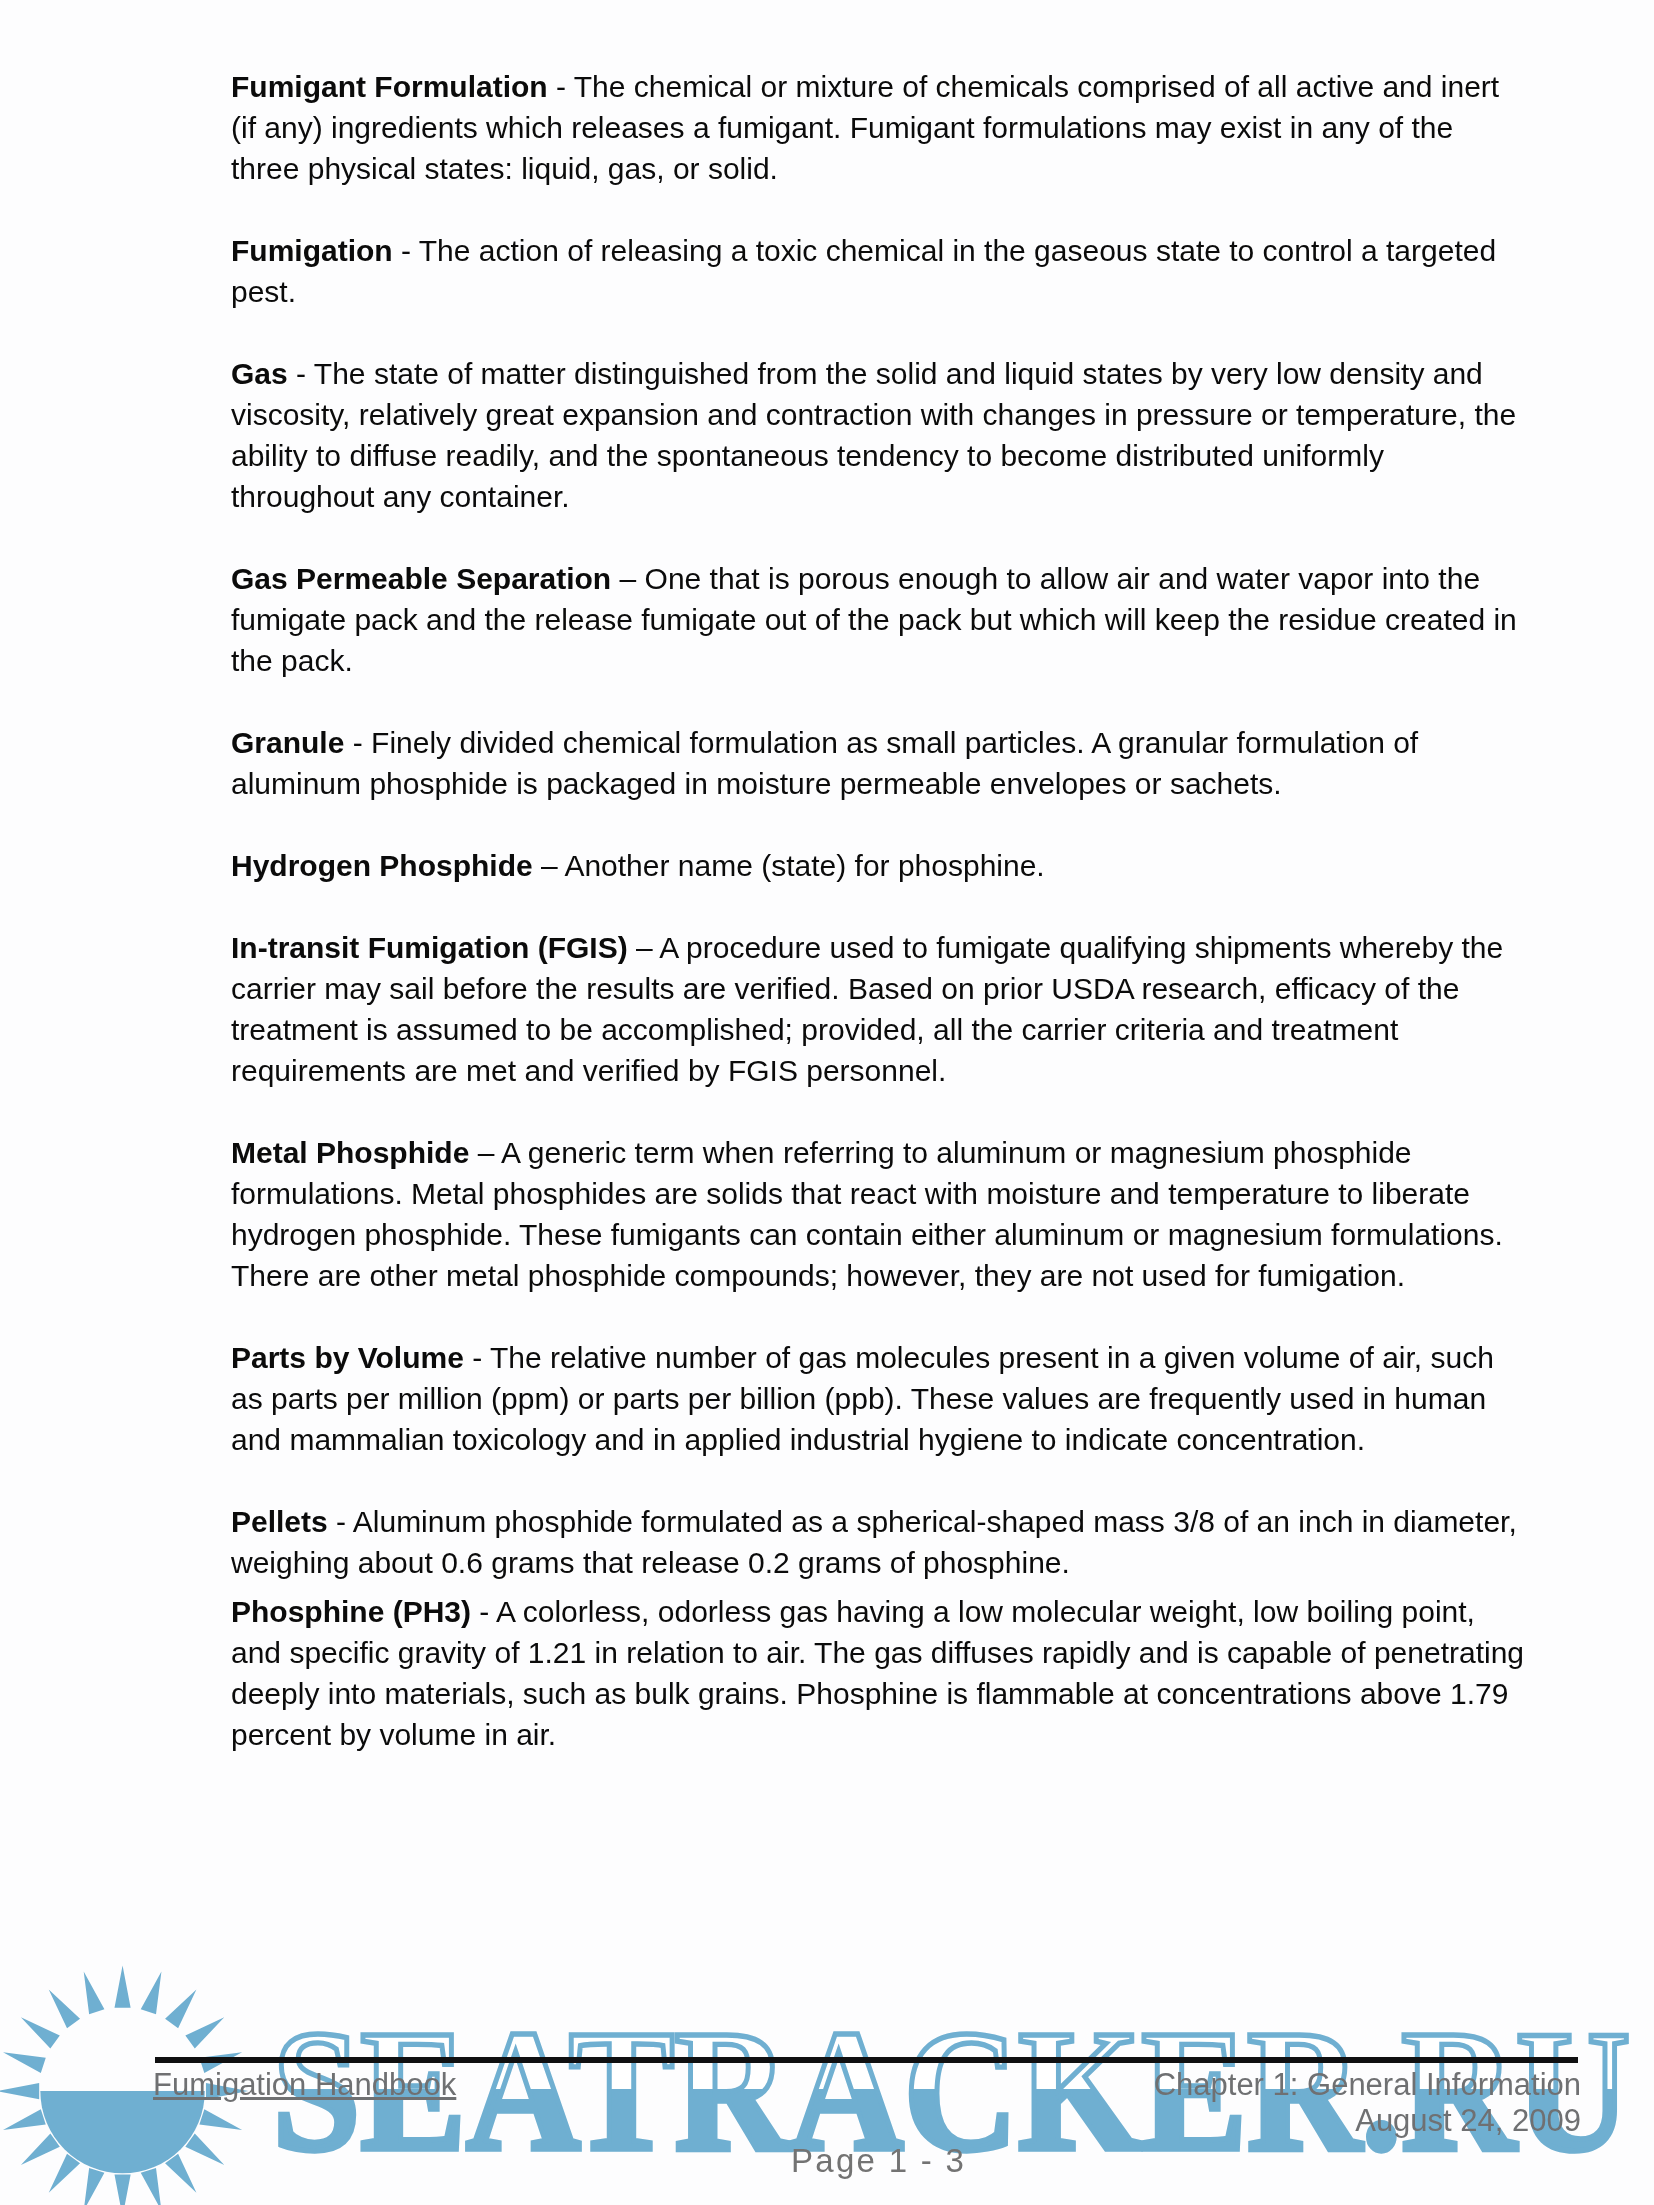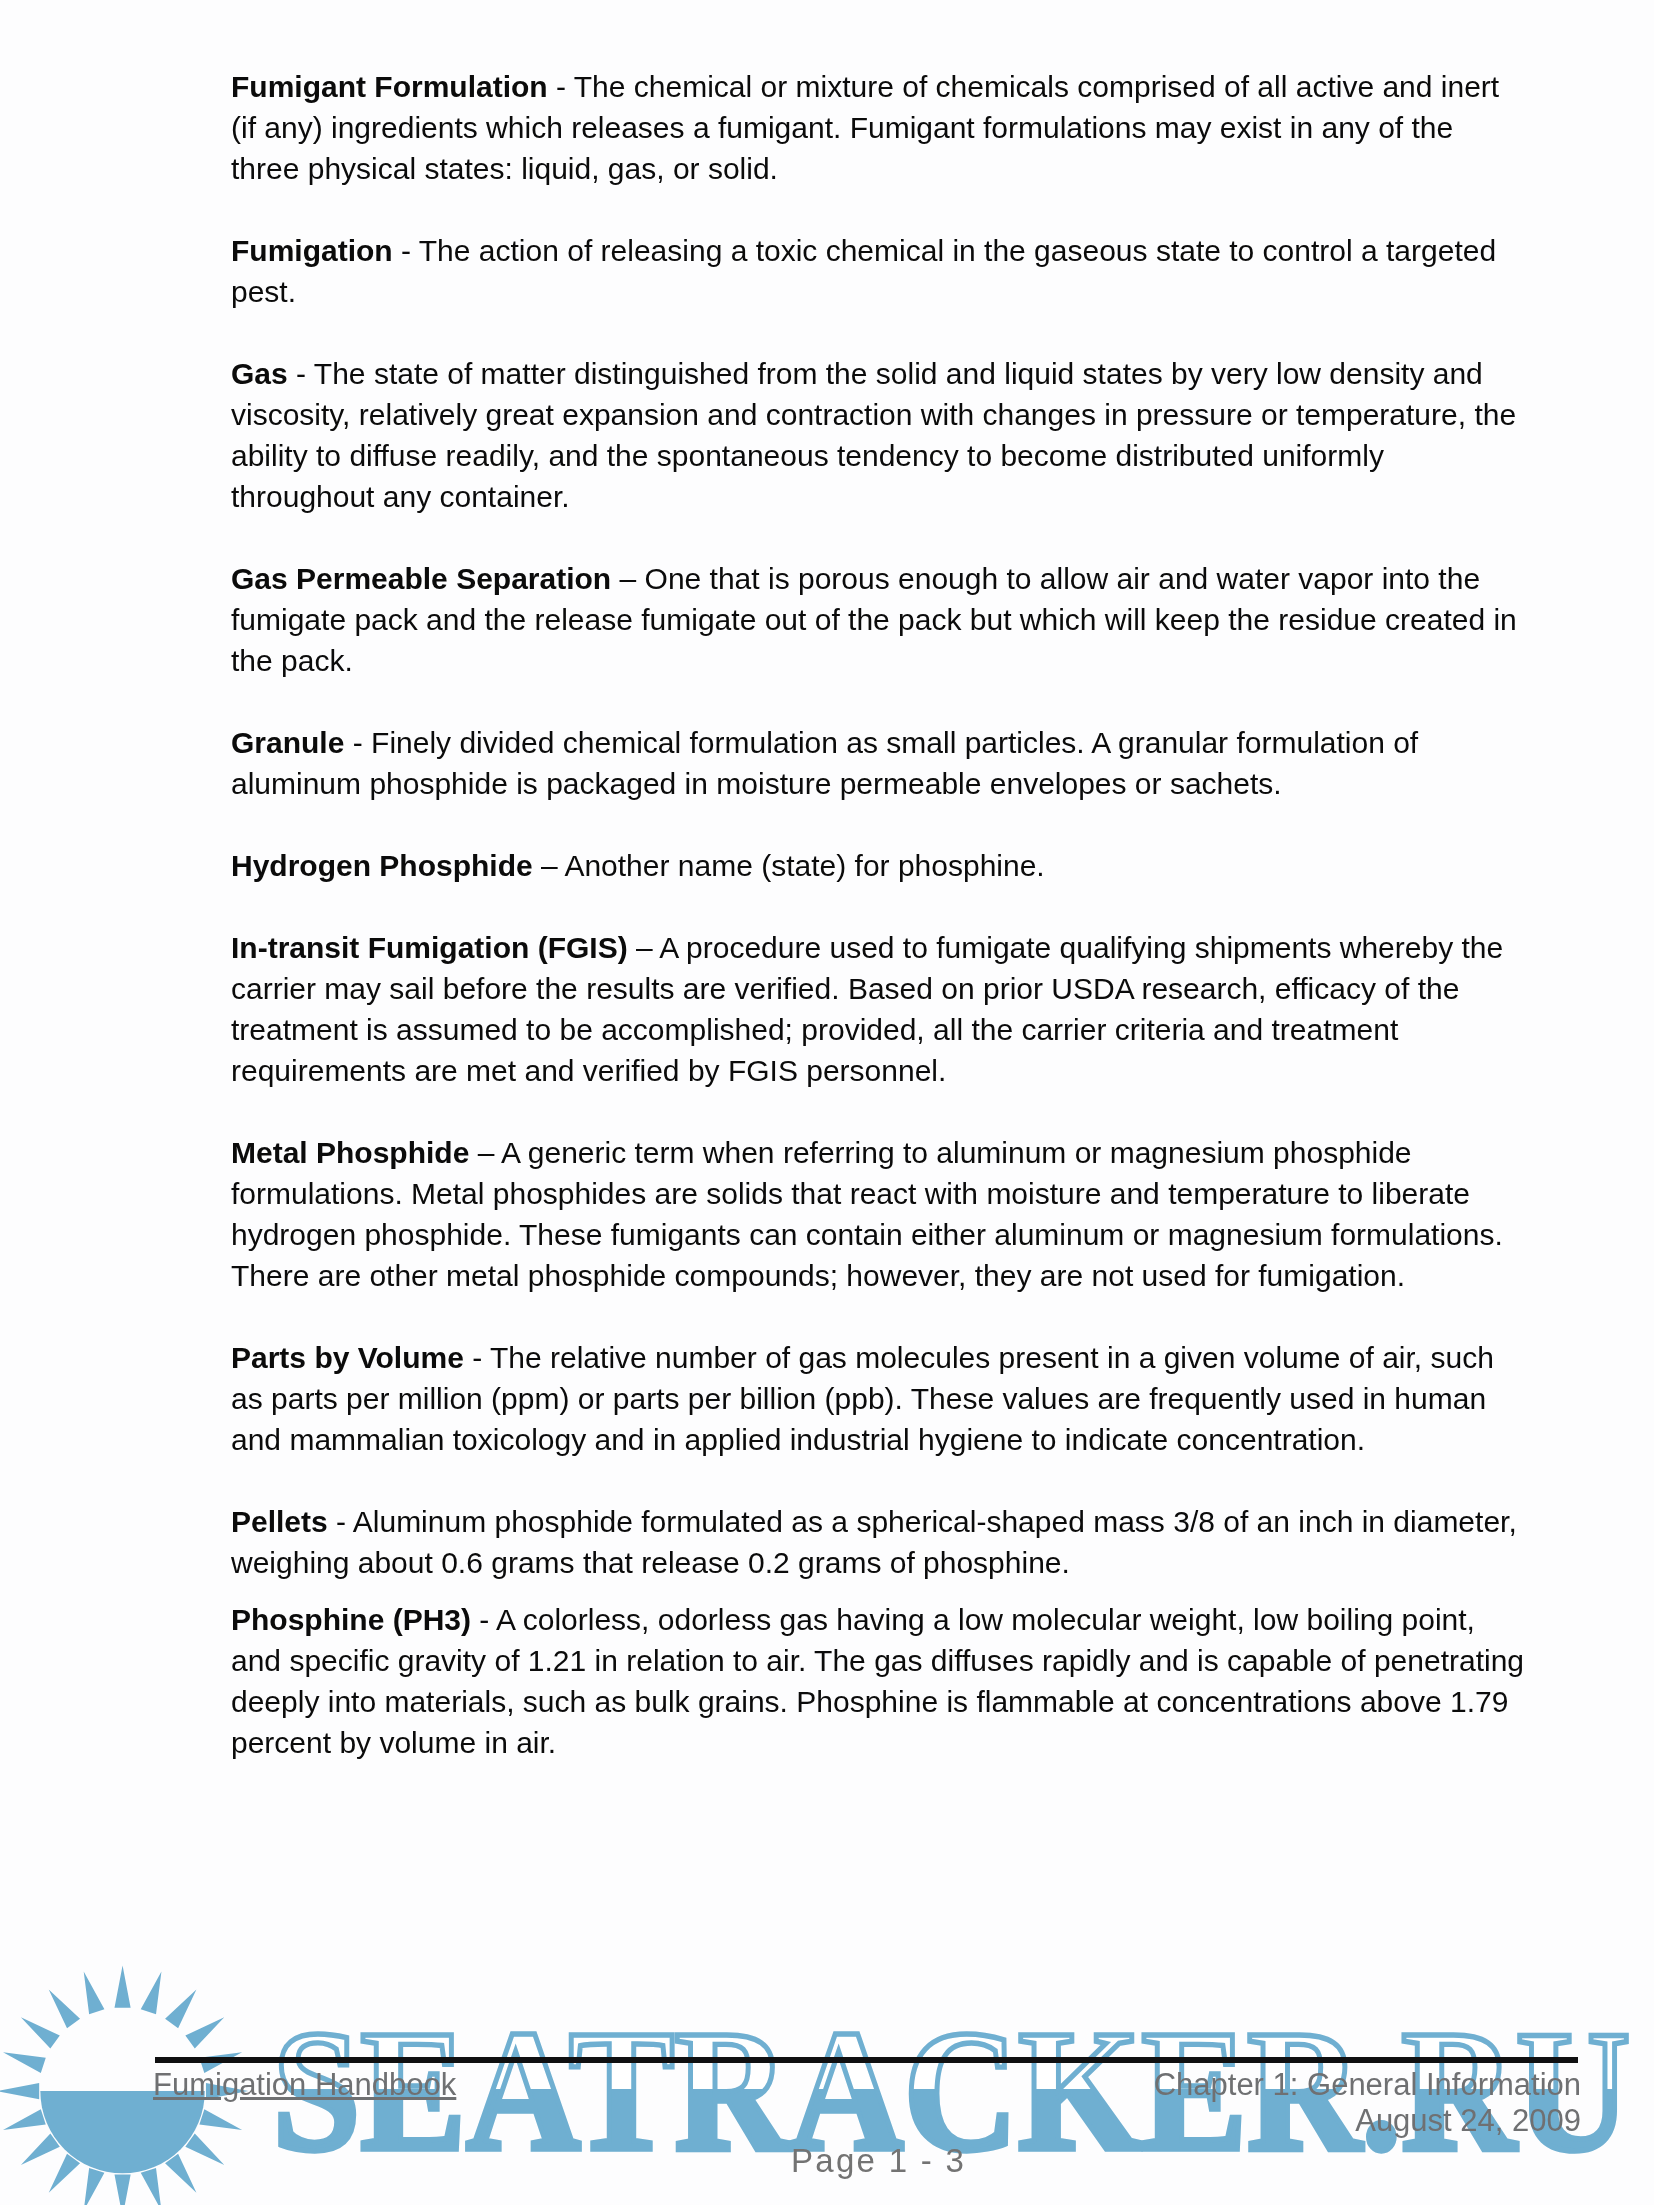--- a/index.html
+++ b/index.html
@@ -9,21 +9,21 @@
     position:relative;
     overflow:hidden;
     font-family:"Liberation Sans", sans-serif;
   }
   .page-text {
     position:absolute; left:231px; top:66px; width:1294px;
     font-size:30px; line-height:41px; color:#0b0b0b;
     z-index:4;
   }
   p.def { margin:0 0 41px 0; }
-  p.def.no-gap { margin-bottom:16px; }
+  p.def.no-gap { margin-bottom:8px; }
   .term { font-weight:bold; }
   .sun-svg { position:absolute; left:0; top:1963px; z-index:2; }
   .wm-svg  { position:absolute; left:0; top:1969px; z-index:3; }
   .footer-rule {
     position:absolute; left:155px; top:2057px; width:1423px; height:6.2px;
     background:#101011; z-index:6;
   }
   .footer-left {
     position:absolute; left:153px; top:2067px;
     font-size:31px; color:#6f7072; z-index:7; white-space:nowrap;text-decoration:underline;

